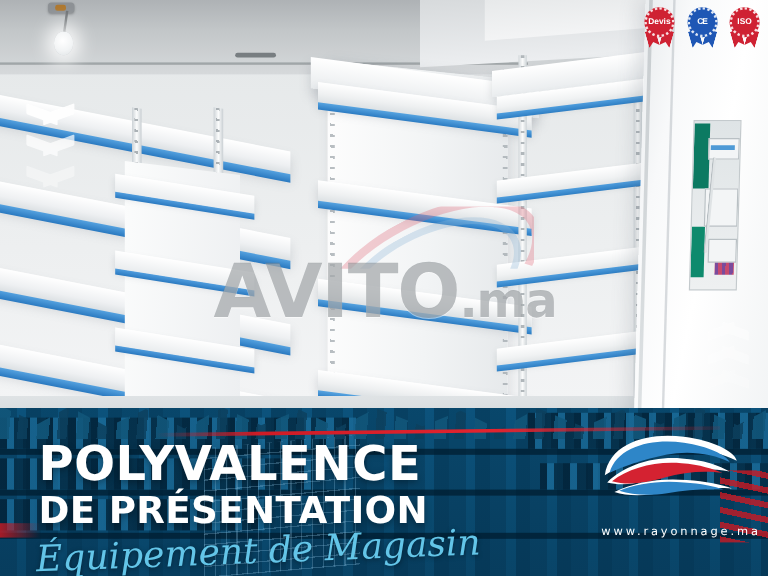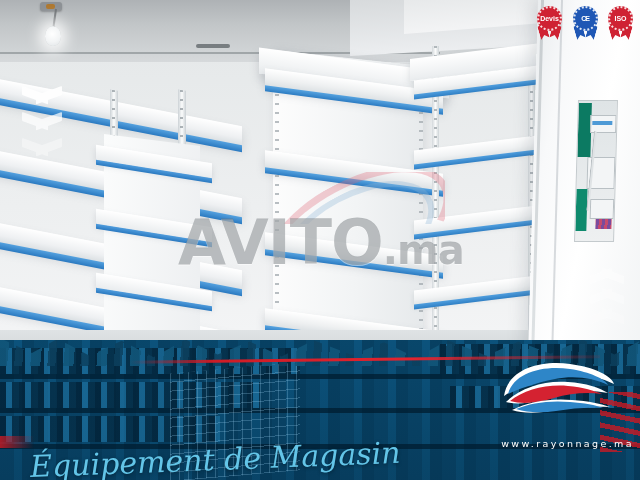--- a/index.html
+++ b/index.html
@@ -391,20 +391,22 @@
         <div class="prodrow pr3"></div>
       <div class="prodrow pr4"></div>
         <div class="prodrow pr5"></div>
       <div class="cagebase"></div>
     </div>
     <div class="tear-splash"></div>
     <div class="redline"></div>
     <div class="redsplat"></div>
     <div class="redsplat2"></div>
 
+    <div class="b-title">POLYVALENCE</div>
+    <div class="b-sub">DE PRÉSENTATION</div>
     <div class="b-script">Équipement de Magasin</div>
 
     <div class="logo">
       <div class="logo-wave">
         <svg viewBox="0 0 120 56" xmlns="http://www.w3.org/2000/svg">
           <path d="M6 38 C10 10 44 2 72 6 C96 9 114 18 116 26 C100 18 78 14 58 18 C36 22 18 30 6 38 Z" fill="#ffffff"></path>
           <path d="M10 36 C16 14 46 7 72 11 C92 14 107 21 110 27 C96 20 76 17 57 21 C37 25 21 31 10 36 Z" fill="#2e86c8"></path>
           <path d="M8 44 C22 30 46 22 70 24 C88 25 102 30 110 35 C94 32 74 32 56 38 C40 43 24 48 8 44 Z" fill="#ffffff"></path>
           <path d="M12 43 C26 32 48 26 70 28 C85 29 97 33 104 36 C90 34 72 35 56 40 C42 44 26 47 12 43 Z" fill="#d42231"></path>
           <path d="M14 52 C30 44 52 40 74 42 C90 43 104 46 112 49 C96 48 76 49 58 52 C42 55 26 56 14 52 Z" fill="#ffffff"></path>

